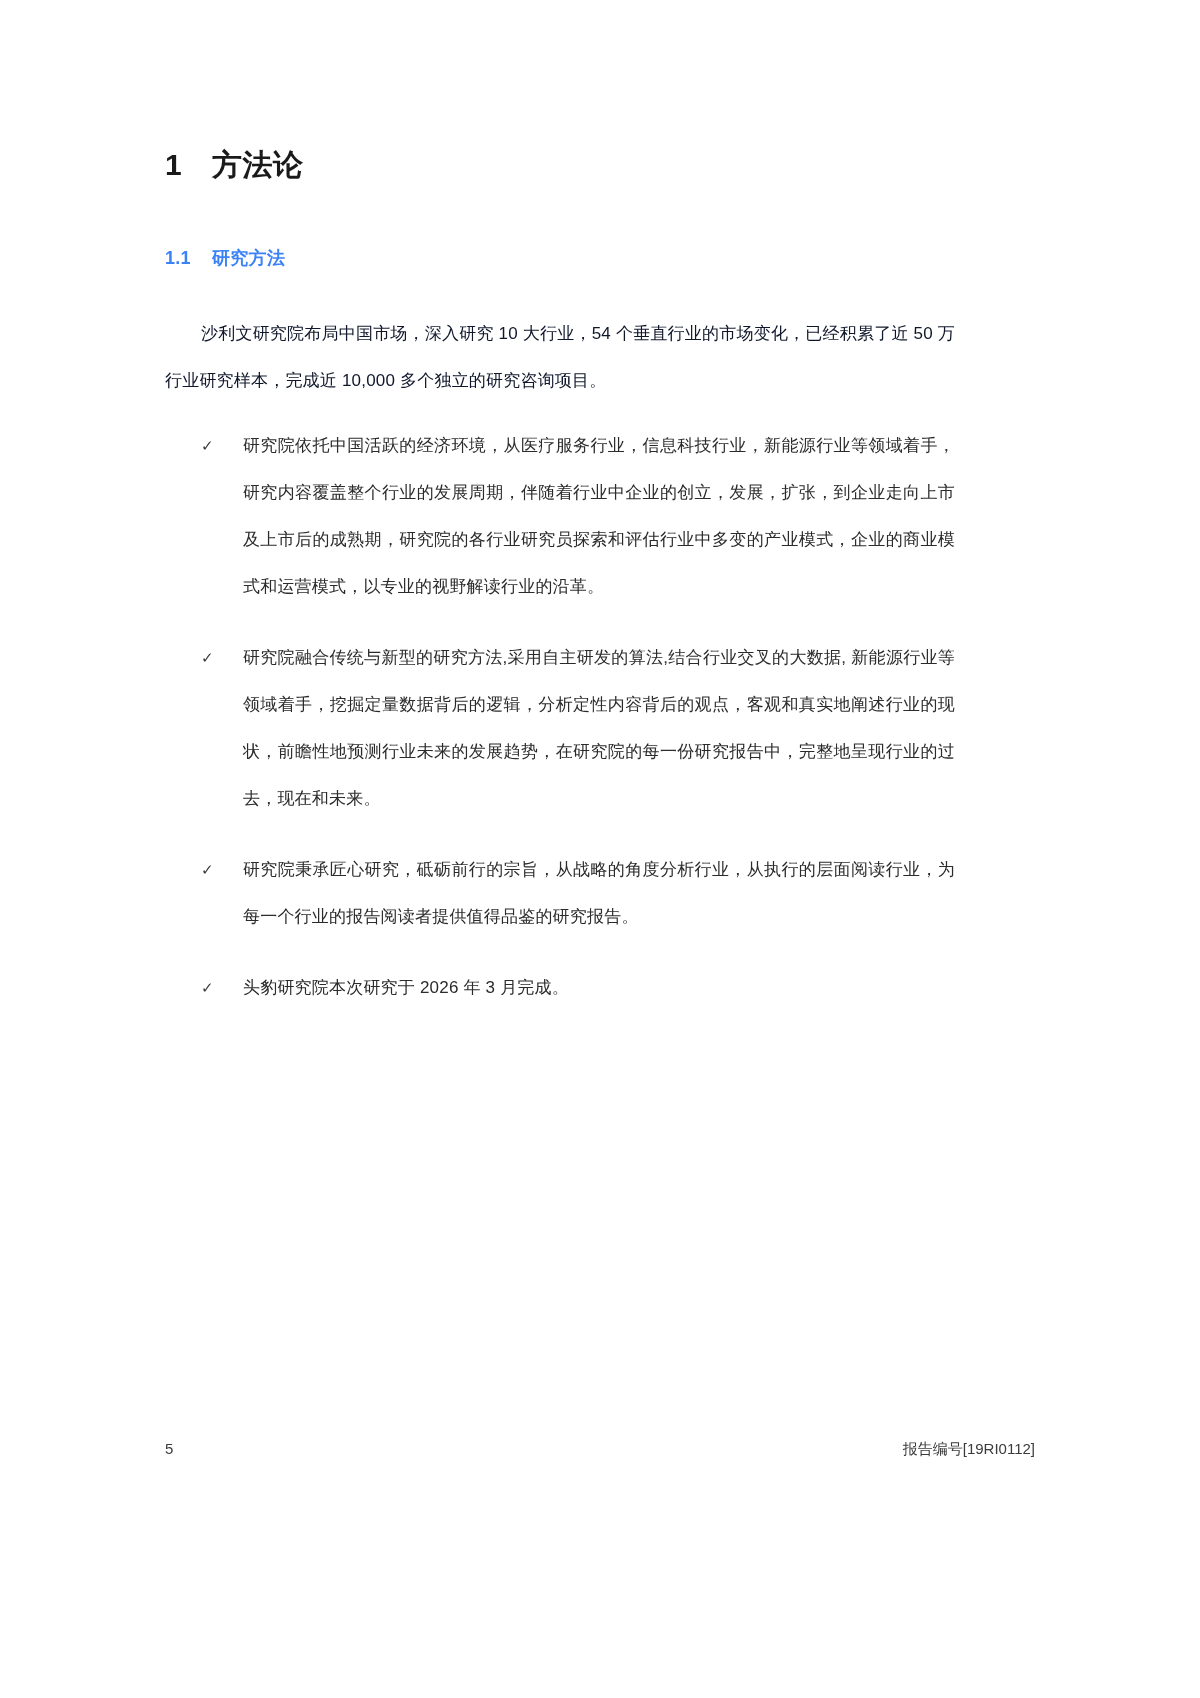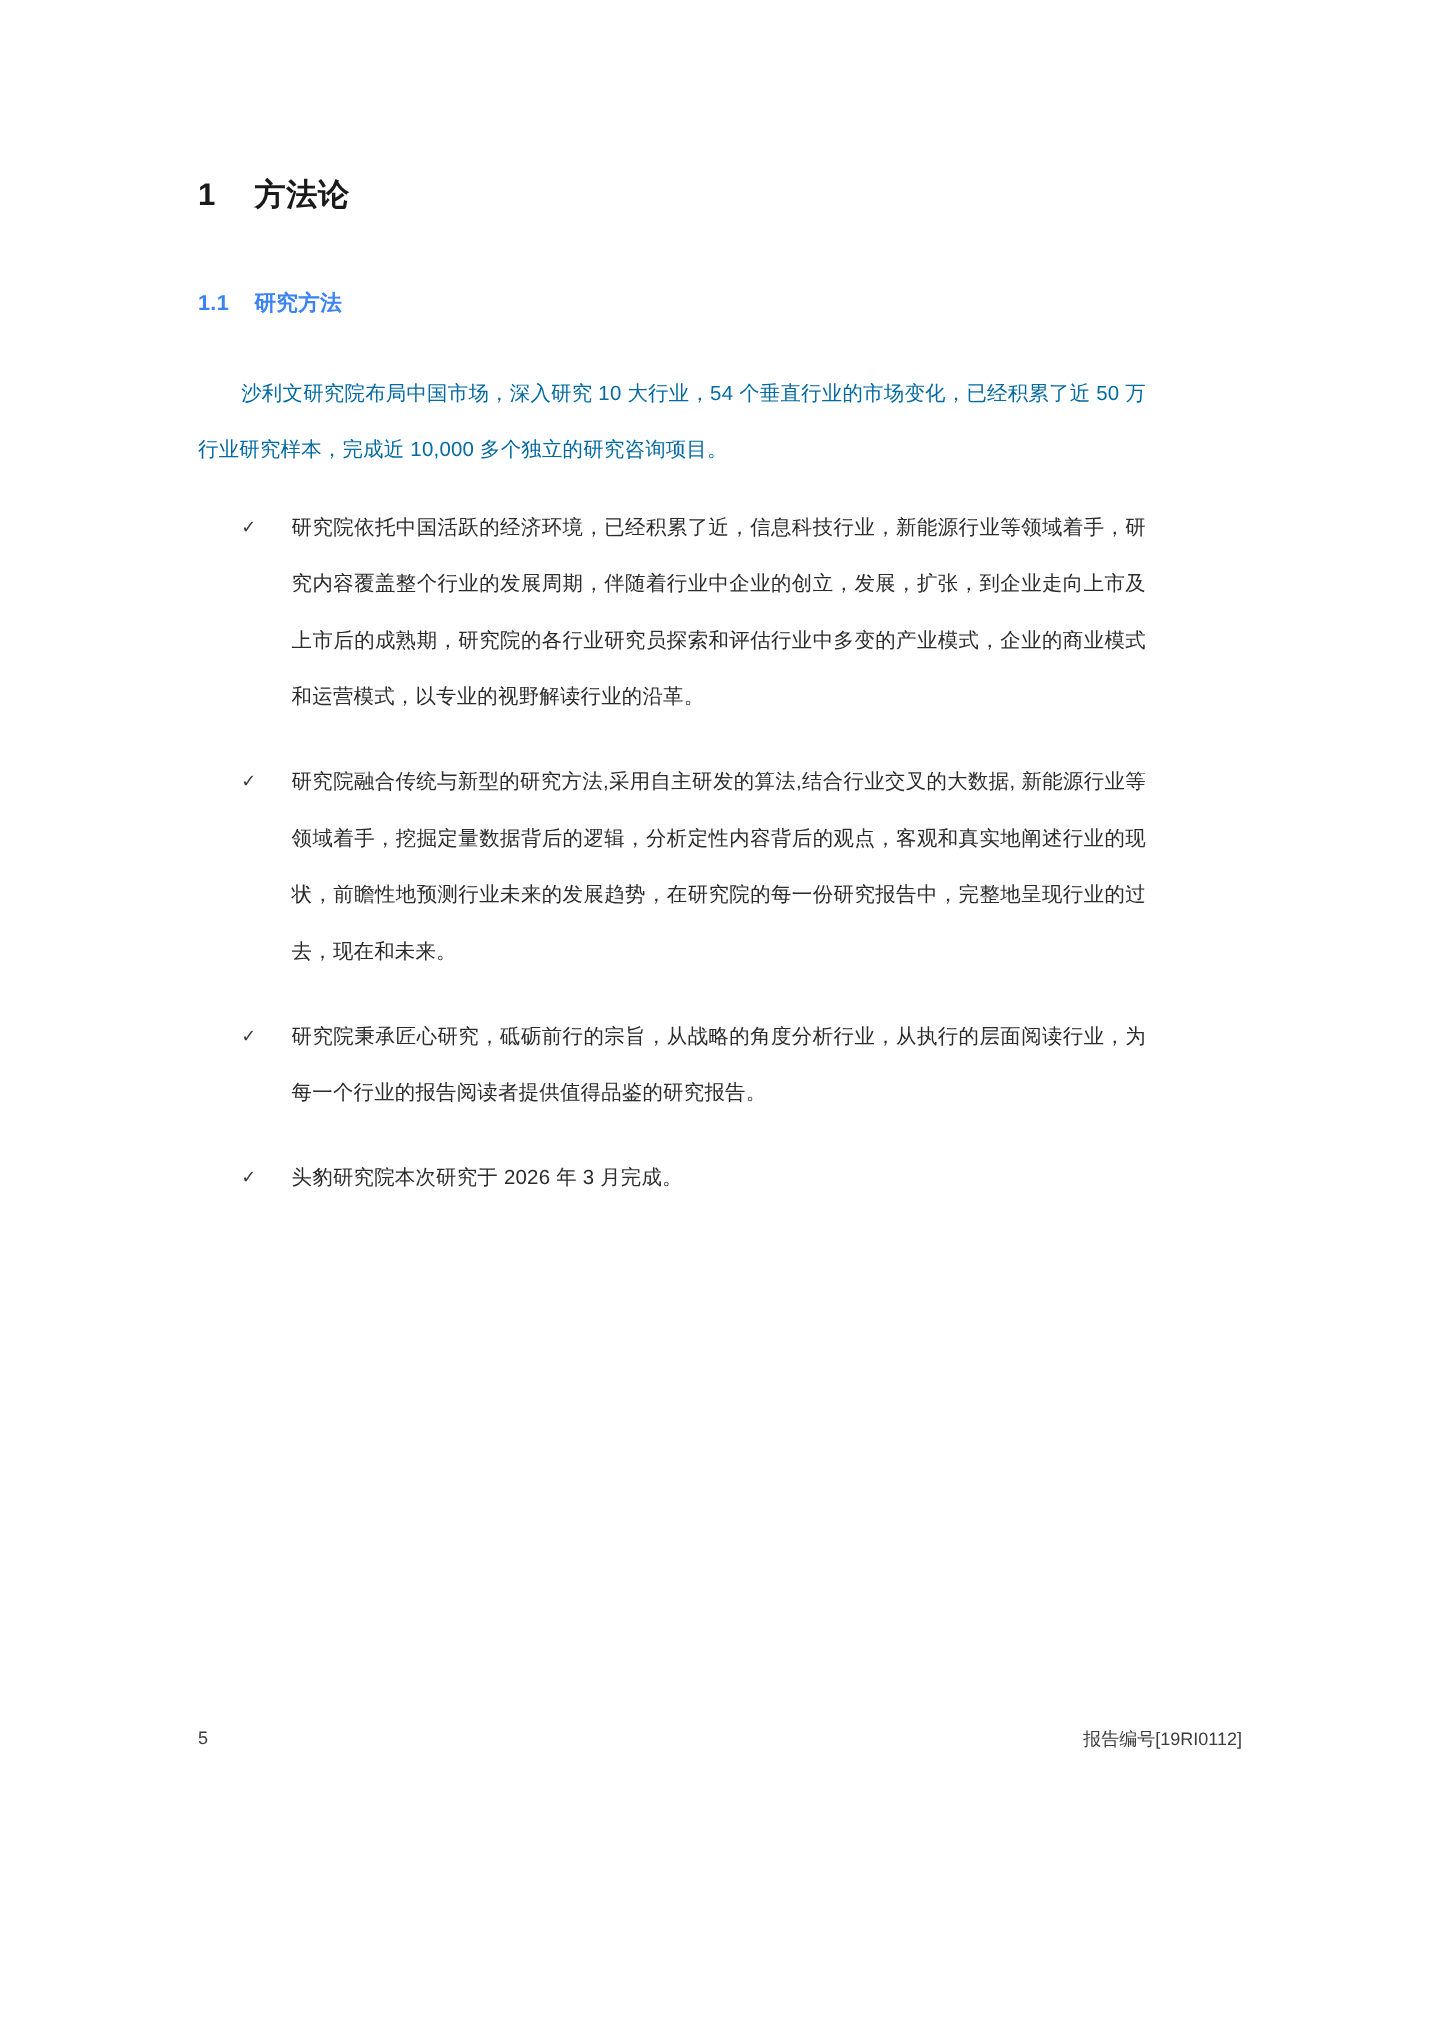--- a/index.html
+++ b/index.html
@@ -26,21 +26,21 @@
   }
   .content {
     position: absolute;
     left: 165px;
     top: 0;
     width: 790px;
   }
 
   
   .h1 {
-    font-size: 26px;
+    font-size: 30px;
     font-weight: bold;
     color: #1a1a1a;
     margin: 0;
     padding-top: 145px;
     letter-spacing: 0.5px;
   }
   .h1 .num {
     display: inline-block;
     width: 47px;
   }
@@ -54,21 +54,21 @@
   }
   .h2 .num {
     display: inline-block;
     width: 47px;
   }
 
   
   .para {
     font-size: 17px;
     line-height: 47px;
-    color: #0369a1;
+    color: #0f172a;
     margin: 0;
     padding-top: 40px;
     text-indent: 36px;
     text-align: justify;
     letter-spacing: 0.2px;
   }
 
   
   .bullets {
     margin: 0;
@@ -130,21 +130,21 @@
 
     <h2 class="h2">
       <span class="num">1.1</span><span>研究方法</span>
     </h2>
 
     <p class="para">沙利文研究院布局中国市场，深入研究 10 大行业，54 个垂直行业的市场变化，已经积累了近 50 万行业研究样本，完成近 10,000 多个独立的研究咨询项目。</p>
 
     <ul class="bullets">
       <li class="bullet">
         <span class="check">✓</span>
-        <span>研究院依托中国活跃的经济环境，已经积累了近，信息科技行业，新能源行业等领域着手，研究内容覆盖整个行业的发展周期，伴随着行业中企业的创立，发展，扩张，到企业走向上市及上市后的成熟期，研究院的各行业研究员探索和评估行业中多变的产业模式，企业的商业模式和运营模式，以专业的视野解读行业的沿革。</span>
+        <span>研究院依托中国活跃的经济环境，从医疗服务行业，信息科技行业，新能源行业等领域着手，研究内容覆盖整个行业的发展周期，伴随着行业中企业的创立，发展，扩张，到企业走向上市及上市后的成熟期，研究院的各行业研究员探索和评估行业中多变的产业模式，企业的商业模式和运营模式，以专业的视野解读行业的沿革。</span>
       </li>
       <li class="bullet">
         <span class="check">✓</span>
         <span>研究院融合传统与新型的研究方法,采用自主研发的算法,结合行业交叉的大数据, 新能源行业等领域着手，挖掘定量数据背后的逻辑，分析定性内容背后的观点，客观和真实地阐述行业的现状，前瞻性地预测行业未来的发展趋势，在研究院的每一份研究报告中，完整地呈现行业的过去，现在和未来。</span>
       </li>
       <li class="bullet">
         <span class="check">✓</span>
         <span>研究院秉承匠心研究，砥砺前行的宗旨，从战略的角度分析行业，从执行的层面阅读行业，为每一个行业的报告阅读者提供值得品鉴的研究报告。</span>
       </li>
       <li class="bullet">

